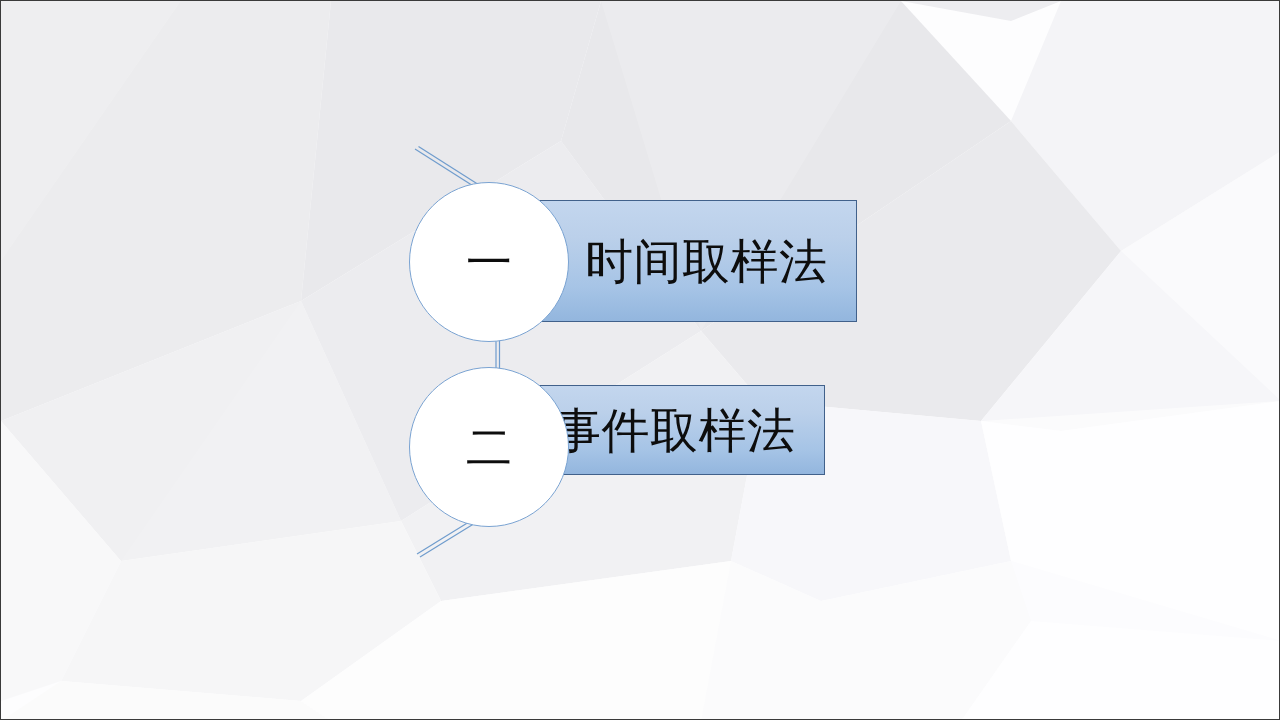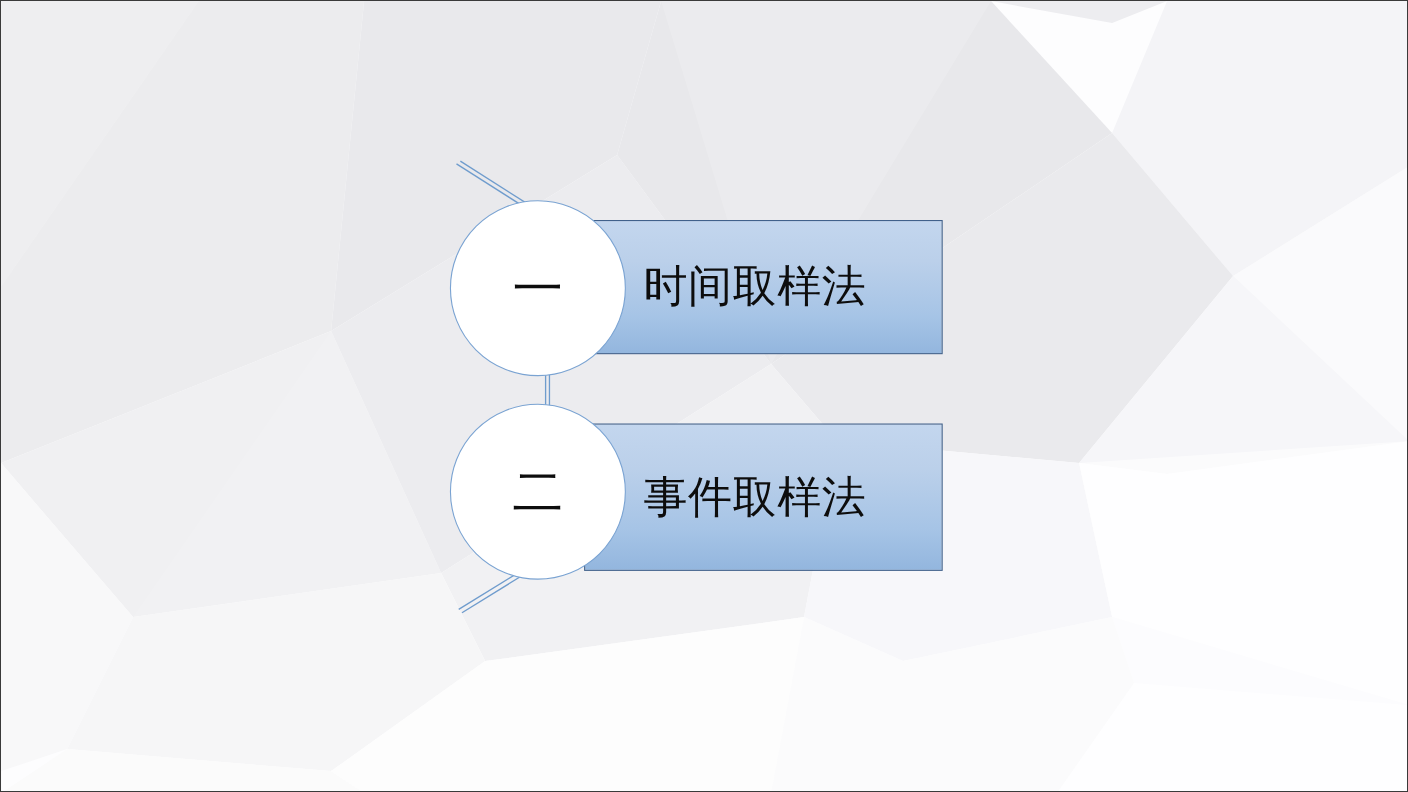--- a/index.html
+++ b/index.html
@@ -51,28 +51,28 @@
   }
 
   
   .bar {
     position: absolute;
     box-sizing: border-box;
     border: 1px solid #41618b;
     background: linear-gradient(to bottom, #c3d6ee 0%, #bbd0ea 30%, #a6c4e6 72%, #93b6de 100%);
   }
   .bar-1 { left: 530px; top: 199px; width: 326px; height: 122px; }
-  .bar-2 { left: 530px; top: 384px; width: 326px; height: 134px; }
+  .bar-2 { left: 498px; top: 384px; width: 326px; height: 90px; }
 
   .bar-label {
     position: absolute;
     left: 53px;
     top: 50%;
     transform: translateY(-50%);
-    font-size: 40px;
+    font-size: 48px;
     line-height: 1;
     color: #0d0d0d;
     letter-spacing: 0.5px;
     white-space: nowrap;
     font-family: "DejaVu Sans", "Liberation Sans", sans-serif;
   }
 
   
   .num-circle {
     position: absolute;

